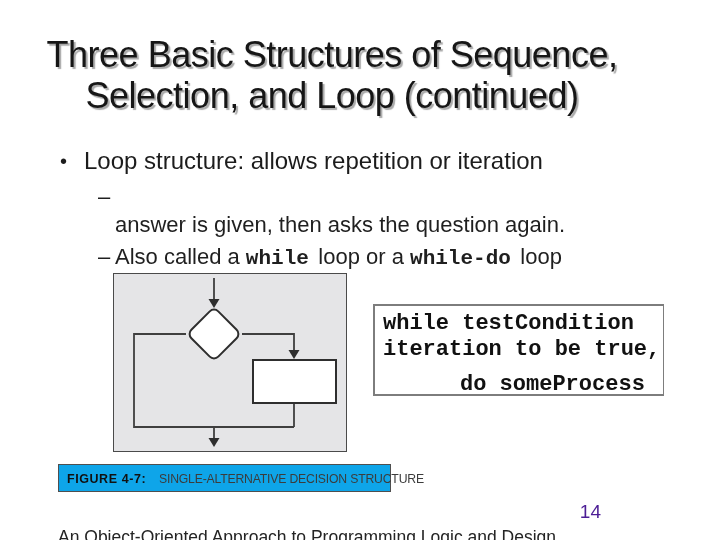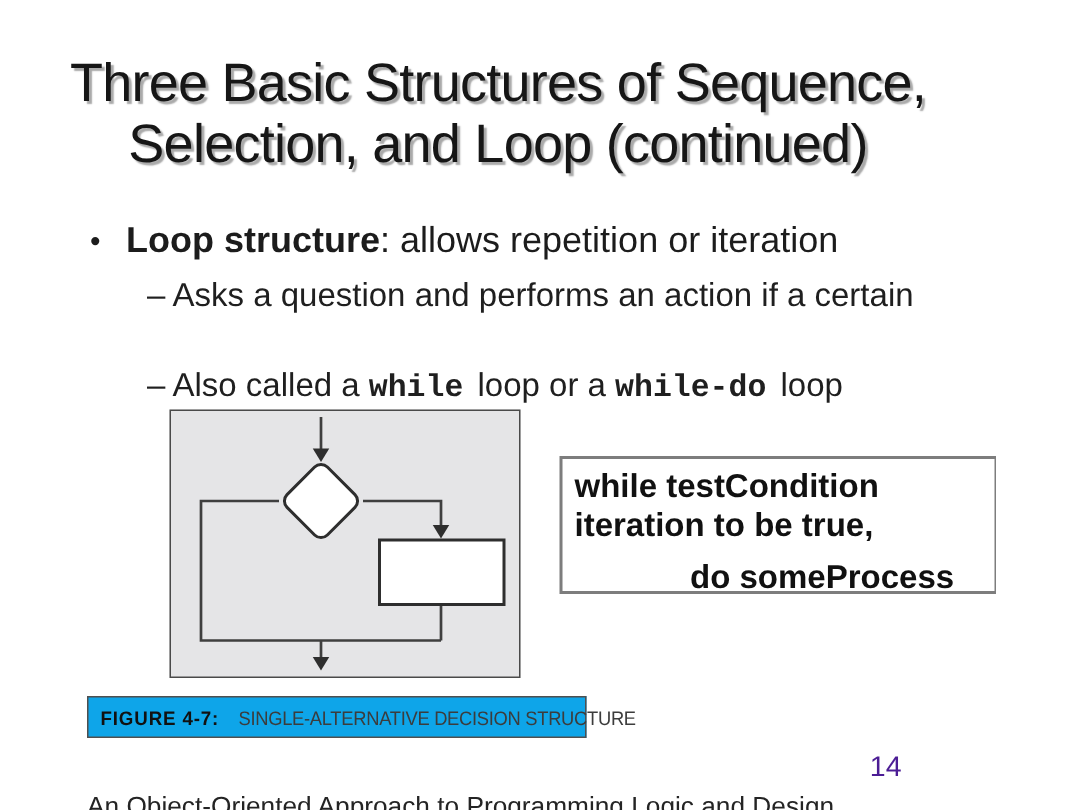--- a/index.html
+++ b/index.html
@@ -9,40 +9,40 @@
   }
   
   .title{
     position:absolute;left:28px;right:28px;top:34px;
     text-align:center;font-size:36px;line-height:41px;font-weight:400;
     color:#161616;text-shadow:2px 2px 1px #a9a9a9;letter-spacing:-0.5px;
   }
   
   .bullet-main{position:absolute;left:60px;top:146px;font-size:24px;line-height:30px;}
   .bullet-main .marker{display:inline-block;width:24px;font-size:20px;vertical-align:1px;}
-  .bullet-main b{font-weight:bold;}
+  .bullet-main b{font-weight:normal;}
   .sub{position:absolute;left:98px;font-size:22px;line-height:27.5px;color:#1f1f1f;}
   .sub .dash{position:absolute;left:0;top:0;}
   .sub .sub-text{display:block;margin-left:17px;}
   .sub1{top:183px;width:580px;}
   .sub2{top:243px;width:600px;}
   .mono{font-family:"Liberation Mono","DejaVu Sans Mono",monospace;font-weight:bold;font-size:21px;letter-spacing:0;}
   .sub2 .mono{margin-right:0.45em;}
   
   .flow-panel{
     position:absolute;left:113px;top:273px;width:234px;height:179px;
     background:#e5e5e7;border:1.5px solid #4a4a4a;box-sizing:border-box;
   }
   .flow-panel svg{position:absolute;left:0;top:0;}
   
   .code-box{
     position:absolute;left:373px;top:304px;width:292px;height:92px;
     background:#ffffff;border:2px solid #7d7d7d;box-sizing:border-box;
     padding:5px 4px 0 8px;
-    font-family:Liberation Sans, sans-serif;
+    font-family:Liberation Mono, monospace;
     font-weight:bold;font-size:22px;line-height:26px;color:#111;
     white-space:nowrap;
   }
   .code-line.gap{margin-top:9px;}
   .code-line.indent{margin-left:77px;}
   
   .fig-caption{
     position:absolute;left:58px;top:464px;width:333px;height:28px;
     background:#0ea5e9;border:1.5px solid #4f4f4f;box-sizing:border-box;
     display:flex;align-items:center;padding-left:8px;white-space:nowrap;
@@ -69,21 +69,22 @@
     <div>Selection, and Loop (continued)</div>
   </div>
 
   <div class="bullet-main">
     <span class="marker">•</span><b>Loop structure</b><span>: allows repetition or iteration</span>
   </div>
 
   <div class="sub sub1">
     <span class="dash">–</span>
     <span class="sub-text">
-      <span>Asks a question and performs an action if a certain</span><br>
+      <br>
+      <span>answer is given, then asks the question again.</span>
     </span>
   </div>
 
   <div class="sub sub2">
     <span class="dash">–</span>
     <span class="sub-text">
       <span>Also called a </span><span class="mono">while</span><span>loop or a </span><span class="mono">while-do</span><span>loop</span>
     </span>
   </div>
 

